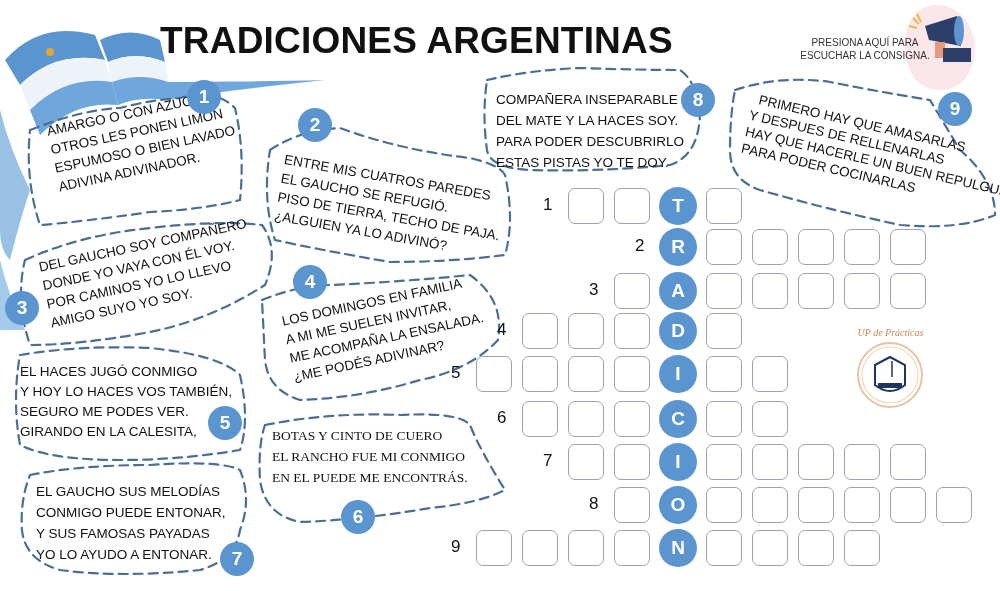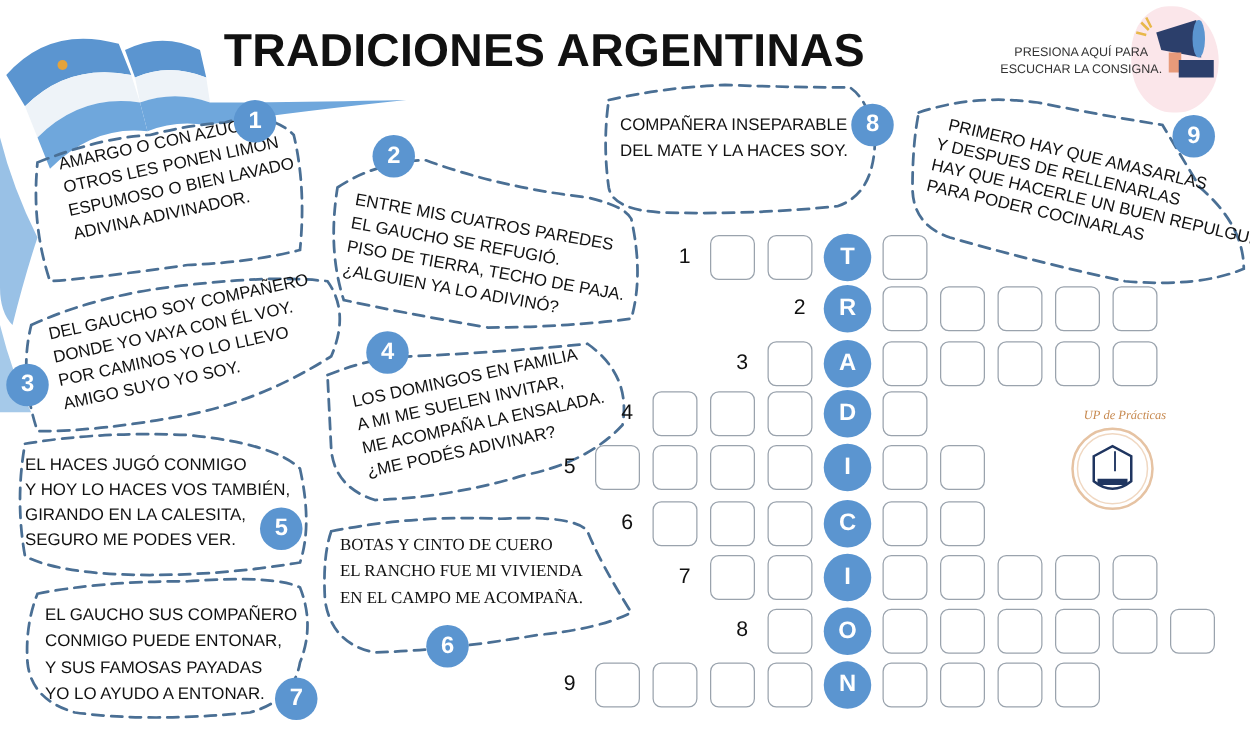--- a/index.html
+++ b/index.html
@@ -1,29 +1,29 @@
 <!DOCTYPE html>
 <html><head>
 <meta charset="utf-8">
 <style>
   html, body { margin:0; padding:0; }
   body { width:1000px; height:591px; background:#ffffff; position:relative; overflow:hidden; font-family:"Liberation Sans", sans-serif; }
   .abs { position:absolute; }
-  .title { left:160px; top:20px; font-size:37px; font-weight:bold; color:#111; letter-spacing:0.2px; font-family:"Liberation Sans", sans-serif; white-space:nowrap;margin-left:19px; }
+  .title { left:160px; top:20px; font-size:37px; font-weight:bold; color:#111; letter-spacing:0.2px; font-family:"Liberation Sans", sans-serif; white-space:nowrap; }
   .audio-text { left:790px; top:36px; font-size:10px; color:#333; text-align:center; line-height:13px; width:150px; }
   .audio-blob { left:905px; top:5px; width:70px; height:85px; border-radius:45% 55% 50% 50%; background:#fbe6ea; }
   .clue { position:absolute; font-size:13.5px; color:#111; line-height:19px; white-space:nowrap; font-family:"Liberation Sans", sans-serif; }
   .clue div { white-space:nowrap; }
   .badge { position:absolute; width:34px; height:34px; border-radius:50%; background:#5b95d0; color:#fff; font-weight:bold; font-size:19px; text-align:center; line-height:34px; font-family:"Liberation Sans", sans-serif; }
   svg.bubbles { position:absolute; left:0; top:0; }
   .cell { position:absolute; width:36px; height:36px; border:1.3px solid #9aa3ad; border-radius:7px; background:#fff; box-sizing:border-box; }
   .key { position:absolute; width:38px; height:38px; border-radius:50%; background:#5b95d0; color:#fff; font-weight:bold; font-size:19px; text-align:center; line-height:38px; font-family:"Liberation Sans", sans-serif; }
   .rownum { position:absolute; font-size:17px; color:#111; font-family:"Liberation Sans", sans-serif; }
   .logo { left:845px; top:325px; width:90px; height:90px; }
-  .logo-text { left:848px; top:327px; font-size:10px; color:#c7894f; font-style:italic; font-family:"Liberation Serif", serif; width:85px; text-align:right; }
+  .logo-text { left:848px; top:327px; font-size:10px; color:#c7894f; font-style:italic; font-family:"Liberation Serif", serif; width:85px; text-align:center; }
 </style>
 </head>
 <body>
 
 <svg class="abs" style="left:0;top:0" width="340" height="330" viewBox="0 0 340 330">
   <path d="M5 60 Q40 20 95 35 L105 60 Q55 50 20 85 Z" fill="#5b95d0"></path>
   <path d="M20 85 Q55 50 105 60 L112 82 Q65 75 30 110 Z" fill="#eef3f8"></path>
   <path d="M30 110 Q65 75 112 82 L118 105 Q75 100 40 135 Z" fill="#6fa7dc"></path>
   <circle cx="50" cy="52" r="4" fill="#e5a33a"></circle>
   <path d="M100 40 Q130 25 160 40 L165 62 Q135 50 108 62 Z" fill="#5b95d0"></path>
@@ -99,43 +99,45 @@
   <div>LOS DOMINGOS EN FAMILIA</div>
   <div>A MI ME SUELEN INVITAR,</div>
   <div>ME ACOMPAÑA LA ENSALADA.</div>
   <div>¿ME PODÉS ADIVINAR?</div>
 </div>
 <div class="badge" style="left:293px;top:265px;">4</div>
 
 <div class="clue" style="left:20px;top:362px;line-height:20px;">
   <div>EL HACES JUGÓ CONMIGO</div>
   <div>Y HOY LO HACES VOS TAMBIÉN,</div>
+  <div>SEGURO ME PODES VER.</div>
   <div>GIRANDO EN LA CALESITA,</div>
-  <div>SEGURO ME PODES VER.</div>
 </div>
 <div class="badge" style="left:208px;top:406px;">5</div>
 
 <div class="clue" style="left:272px;top:425px;line-height:21px;font-family:Liberation Serif, serif;">
   <div>BOTAS Y CINTO DE CUERO</div>
-  <div>EL RANCHO FUE MI VIVIENDA</div>
-  <div>EN EL CAMPO ME ACOMPAÑA.</div>
+  <div>EL RANCHO FUE MI CONMIGO</div>
+  <div>EN EL PUEDE ME ENCONTRÁS.</div>
 </div>
 <div class="badge" style="left:341px;top:500px;">6</div>
 
 <div class="clue" style="left:36px;top:481px;line-height:21px;">
-  <div>EL GAUCHO SUS COMPAÑERO</div>
+  <div>EL GAUCHO SUS MELODÍAS</div>
   <div>CONMIGO PUEDE ENTONAR,</div>
   <div>Y SUS FAMOSAS PAYADAS</div>
   <div>YO LO AYUDO A ENTONAR.</div>
 </div>
 <div class="badge" style="left:220px;top:542px;">7</div>
 
 <div class="clue" style="left:496px;top:89px;line-height:21px;">
   <div>COMPAÑERA INSEPARABLE</div>
   <div>DEL MATE Y LA HACES SOY.</div>
+  <div>PARA PODER DESCUBRIRLO</div>
+  <div>ESTAS PISTAS YO TE DOY.</div>
 </div>
 <div class="badge" style="left:681px;top:83px;">8</div>
 
 <div class="clue" style="left:755px;top:90px;transform:rotate(13deg);transform-origin:left top;line-height:17px;">
   <div style="padding-left:6px">PRIMERO HAY QUE AMASARLAS</div>
   <div>Y DESPUES DE RELLENARLAS</div>
   <div>HAY QUE HACERLE UN BUEN REPULGUE</div>
   <div>PARA PODER COCINARLAS</div>
 </div>
 <div class="badge" style="left:938px;top:92px;">9</div>

